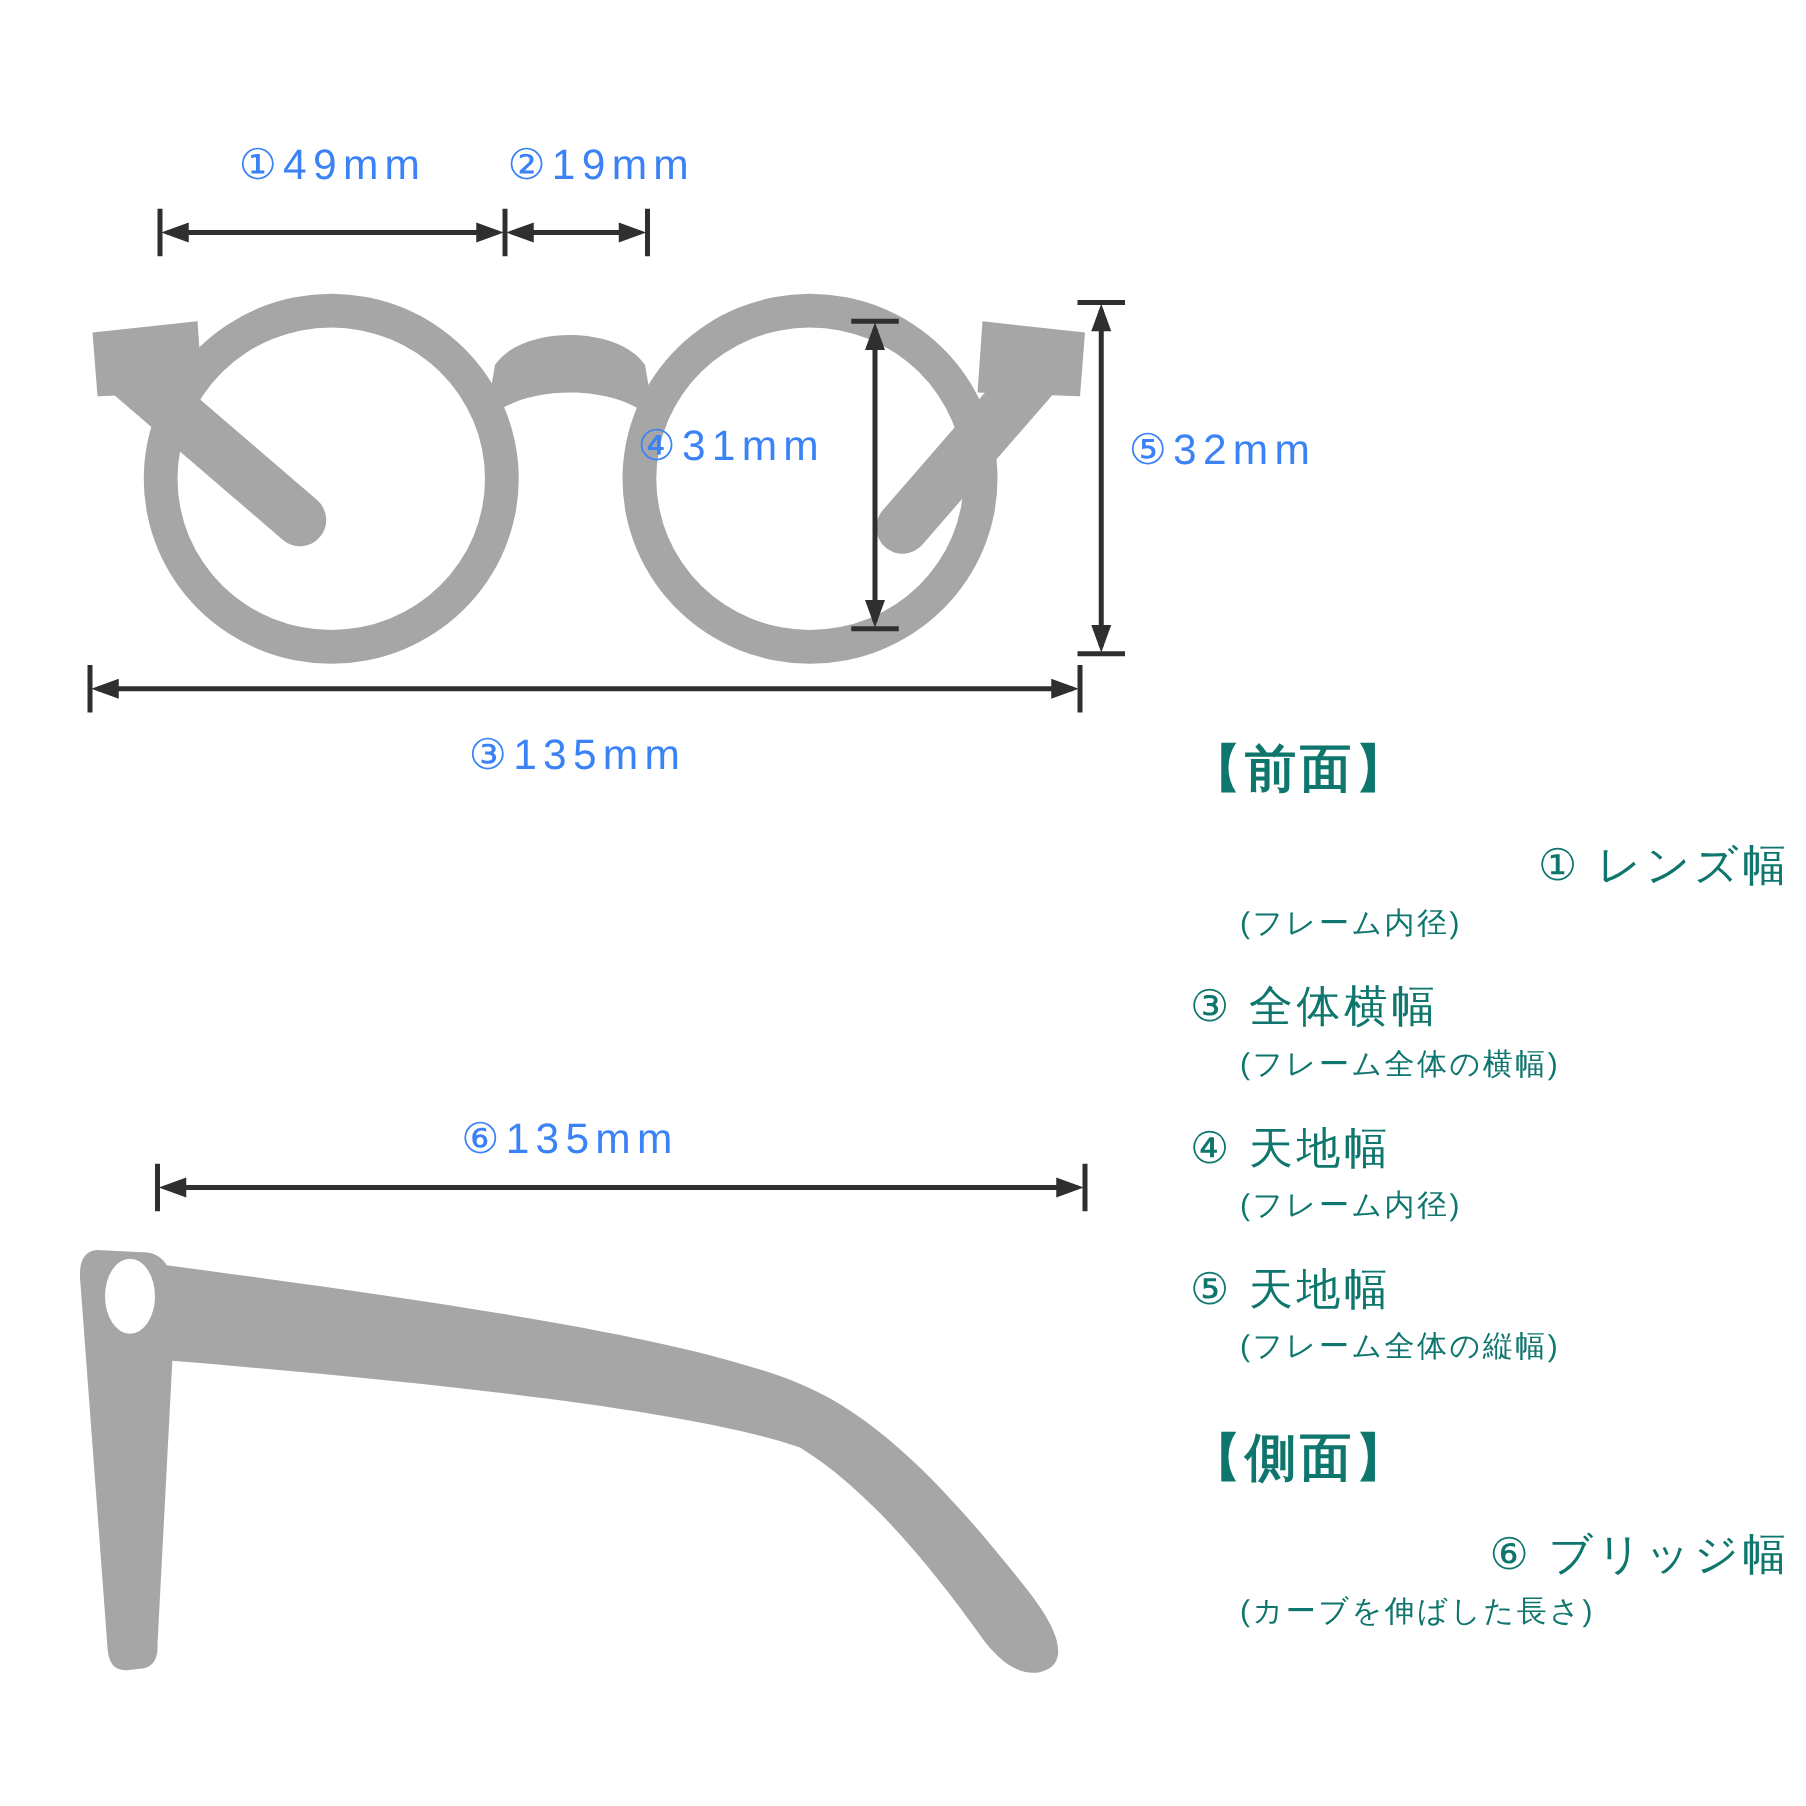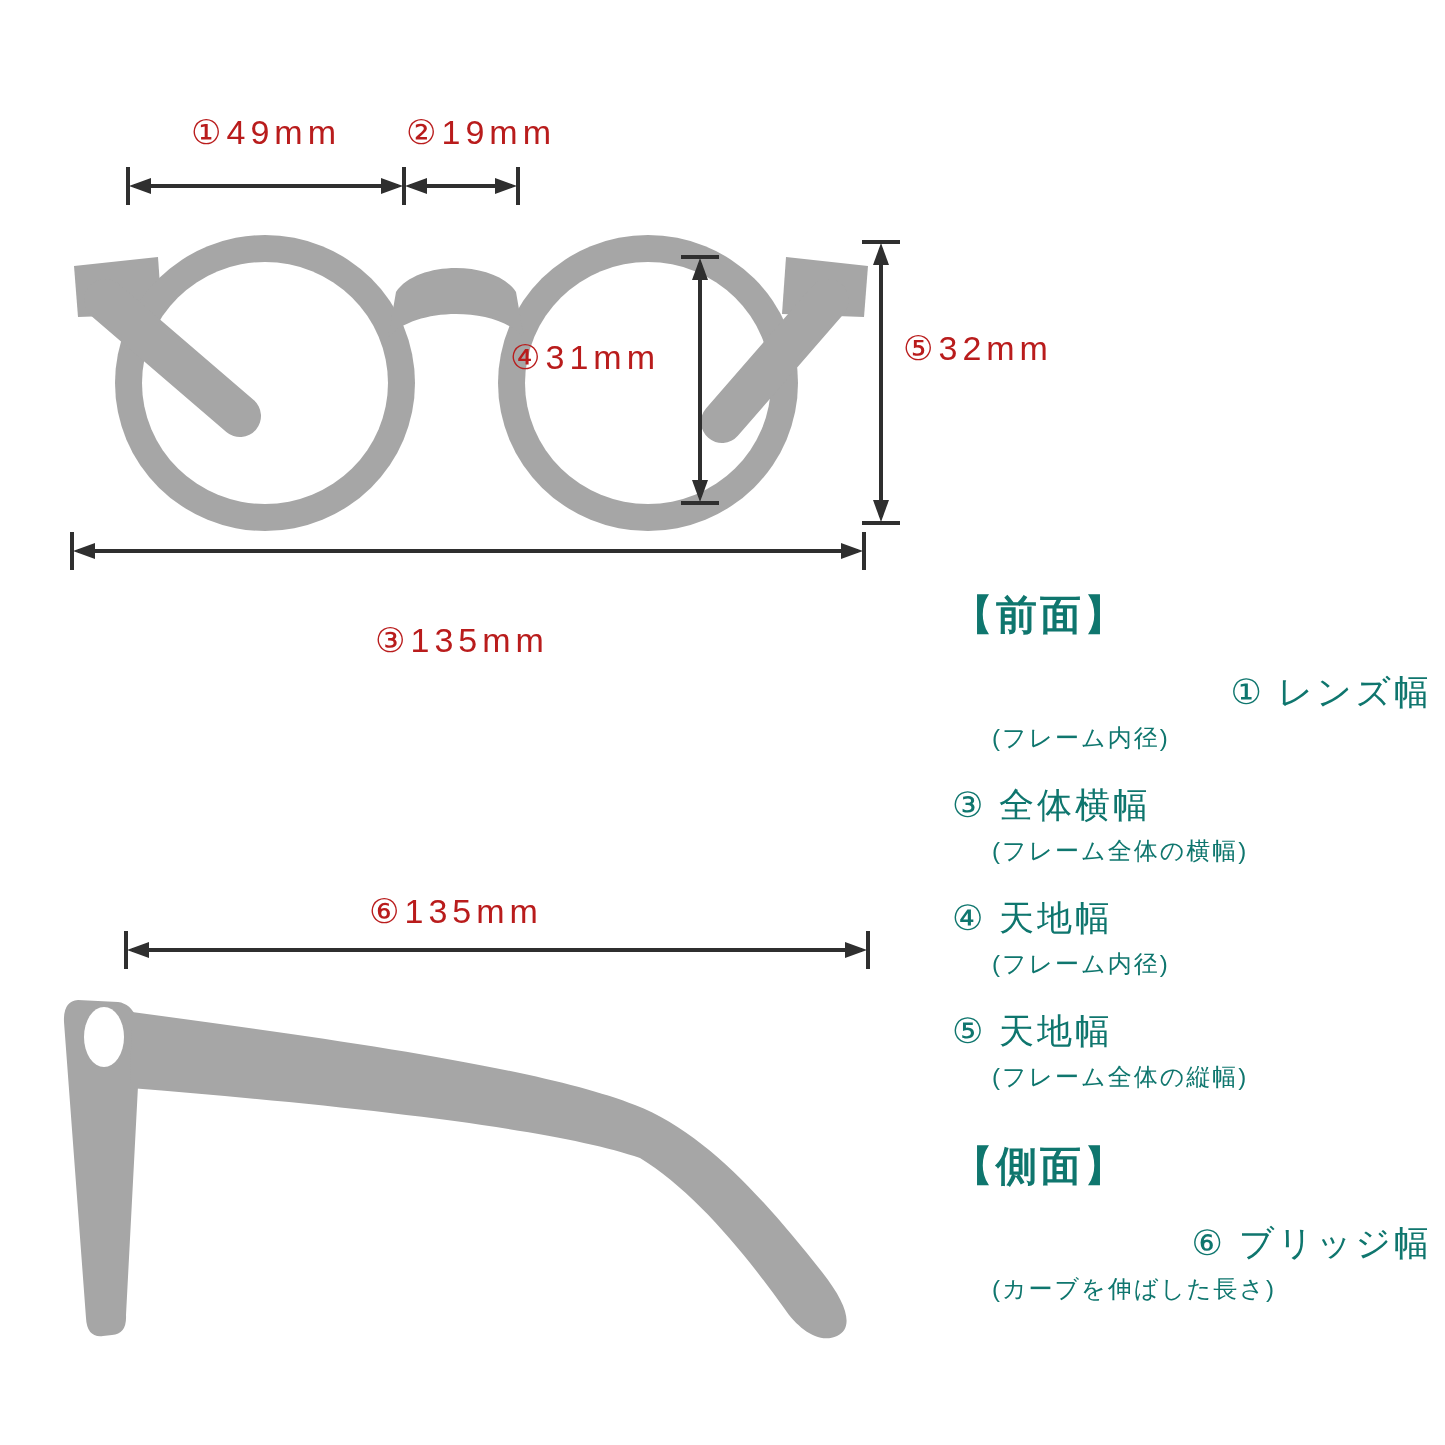--- a/index.html
+++ b/index.html
@@ -18,21 +18,21 @@
   #diagram-svg {
     position: absolute;
     left: 0;
     top: 0;
   }
   .measure-label {
     position: absolute;
     font-size: 34px;
     font-weight: 500;
     letter-spacing: 5px;
-    color: #b91c1c;
+    color: #3b82f6;
     white-space: nowrap;
   }
   .center { text-align: center; }
   .right  { text-align: right; }
   #legend {
     position: absolute;
     left: 952px;
     top: 588px;
     width: 480px;
     color: #0f766e;
@@ -145,25 +145,25 @@
       <line x1="132" y1="950" x2="862" y2="950"></line>
       <polygon points="127,950 149,942 149,958" fill="#2f2f2f" stroke="none"></polygon>
       <polygon points="867,950 845,942 845,958" fill="#2f2f2f" stroke="none"></polygon>
     </g>
   </svg>
 
   <div class="measure-label center" style="left:128px; top:112px; width:276px;">①49mm</div>
 
   <div class="measure-label center" style="left:361px; top:112px; width:240px;">②19mm</div>
 
-  <div class="measure-label center" style="left:312px; top:584px; width:300px;margin-top:36px;">③135mm</div>
+  <div class="measure-label center" style="left:312px; top:584px; width:300px;">③135mm</div>
 
   <div class="measure-label right" style="left:460px; top:337px; width:200px;">④31mm</div>
 
-  <div class="measure-label" style="left:903px; top:328px;">⑤32mm</div>
+  <div class="measure-label" style="left:903px; top:340px;">⑤32mm</div>
 
   <div class="measure-label center" style="left:306px; top:891px; width:300px;">⑥135mm</div>
 
   <div id="legend">
 
     <div class="legend-title">【前面】</div>
 
     <div class="legend-item first">① レンズ幅</div>
     <div class="legend-note">(フレーム内径)</div>
 

